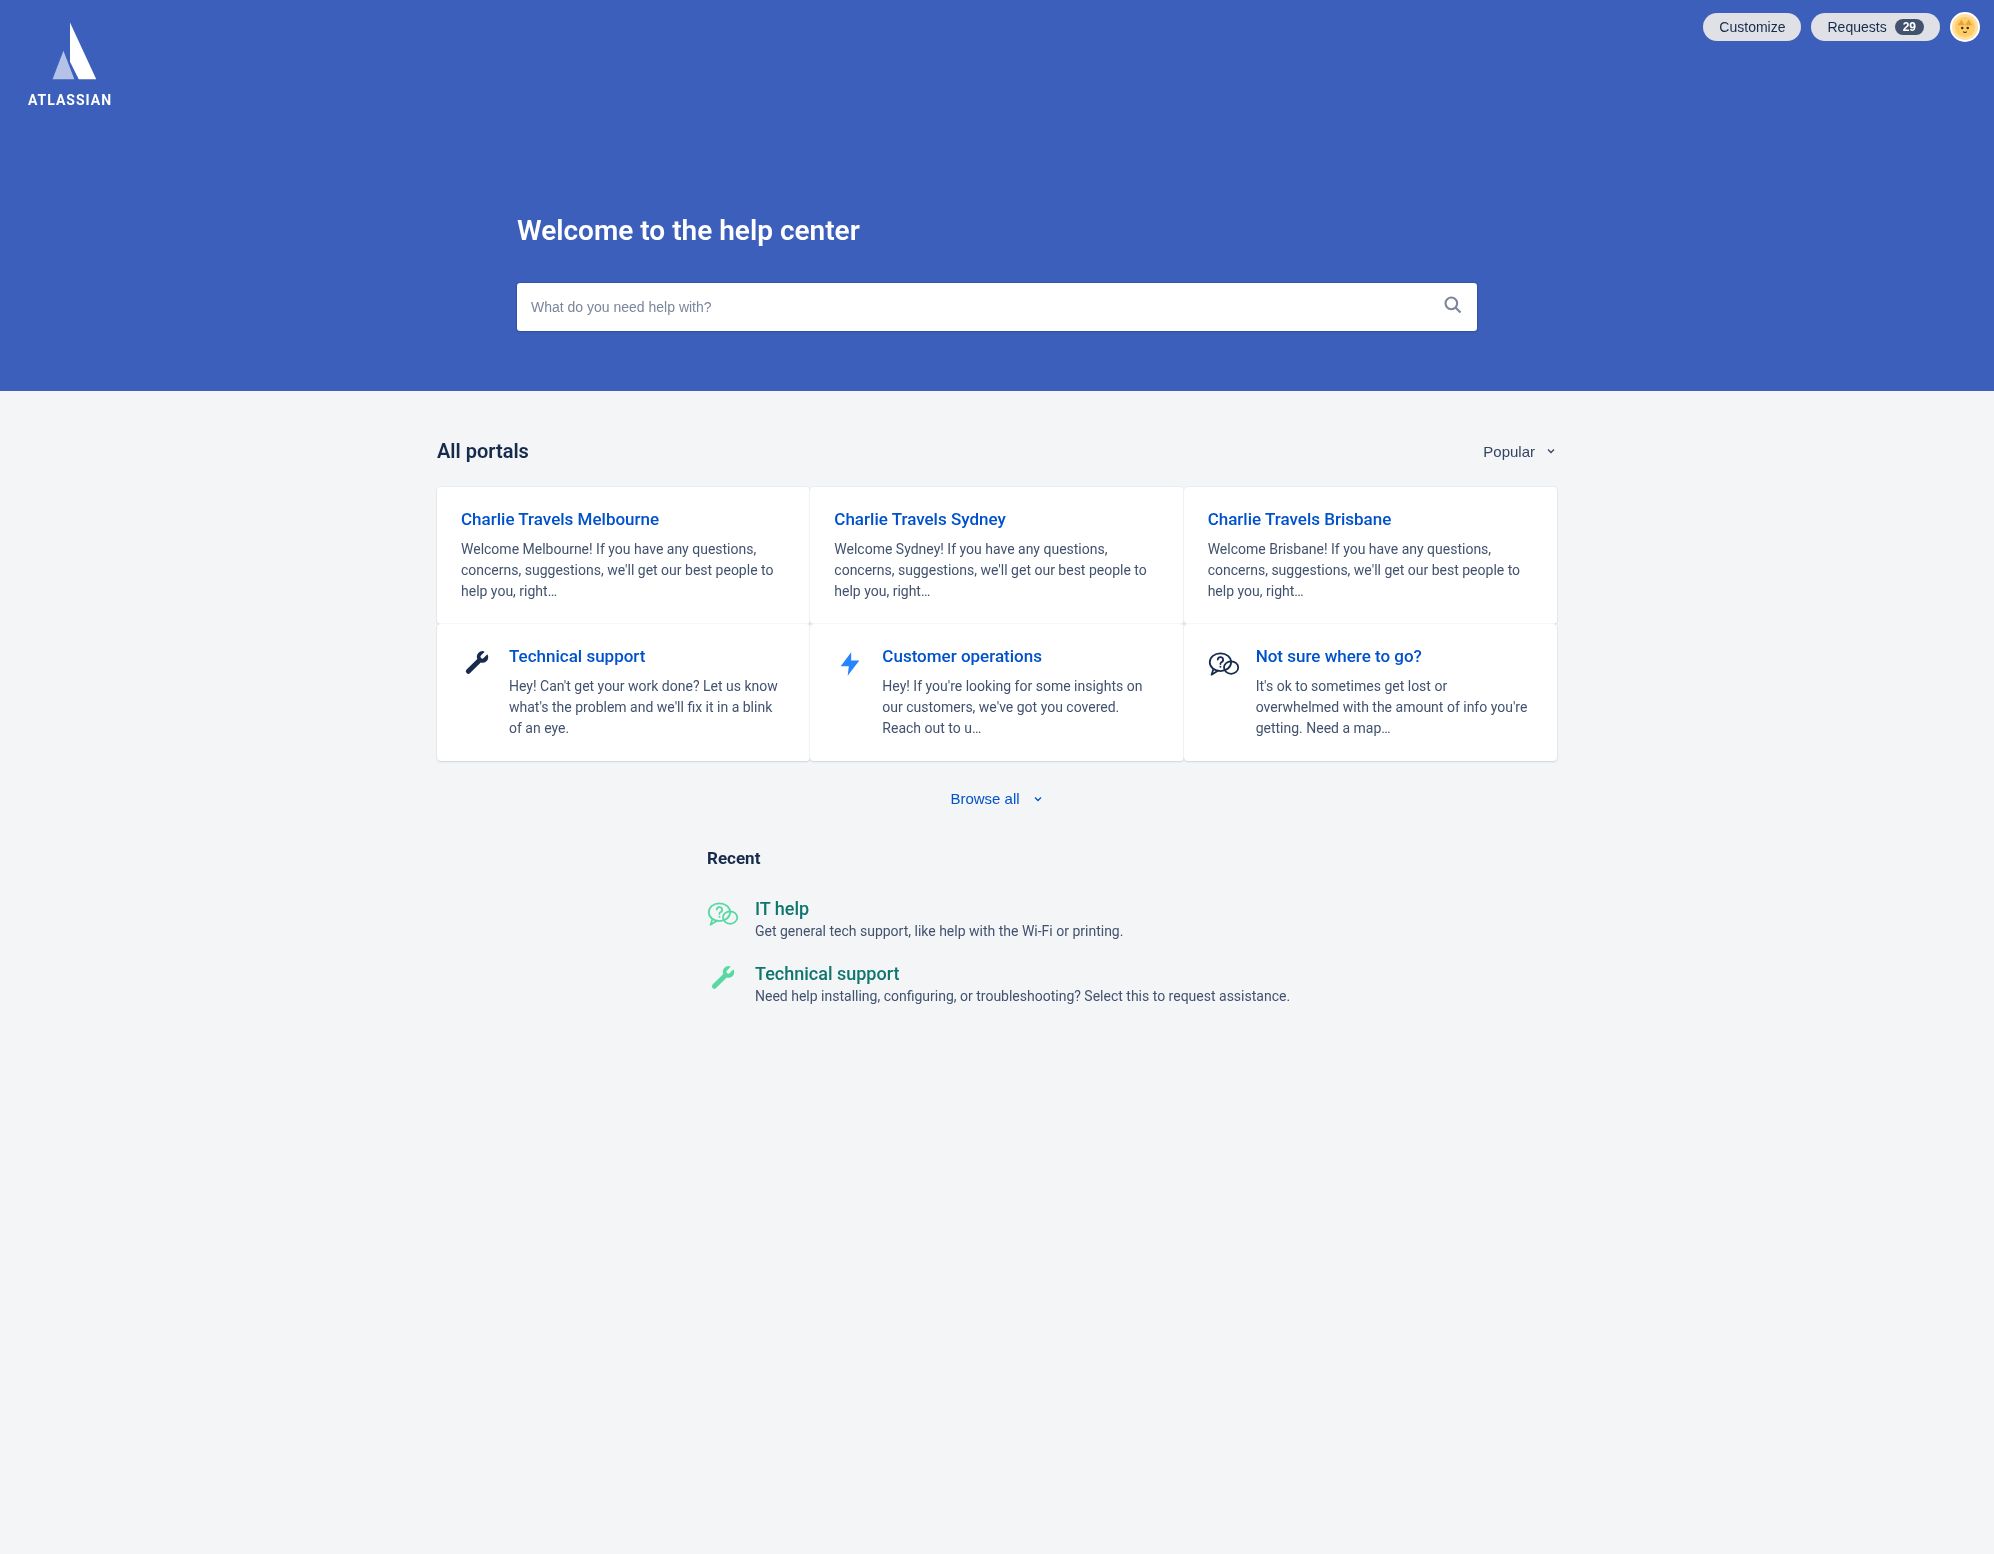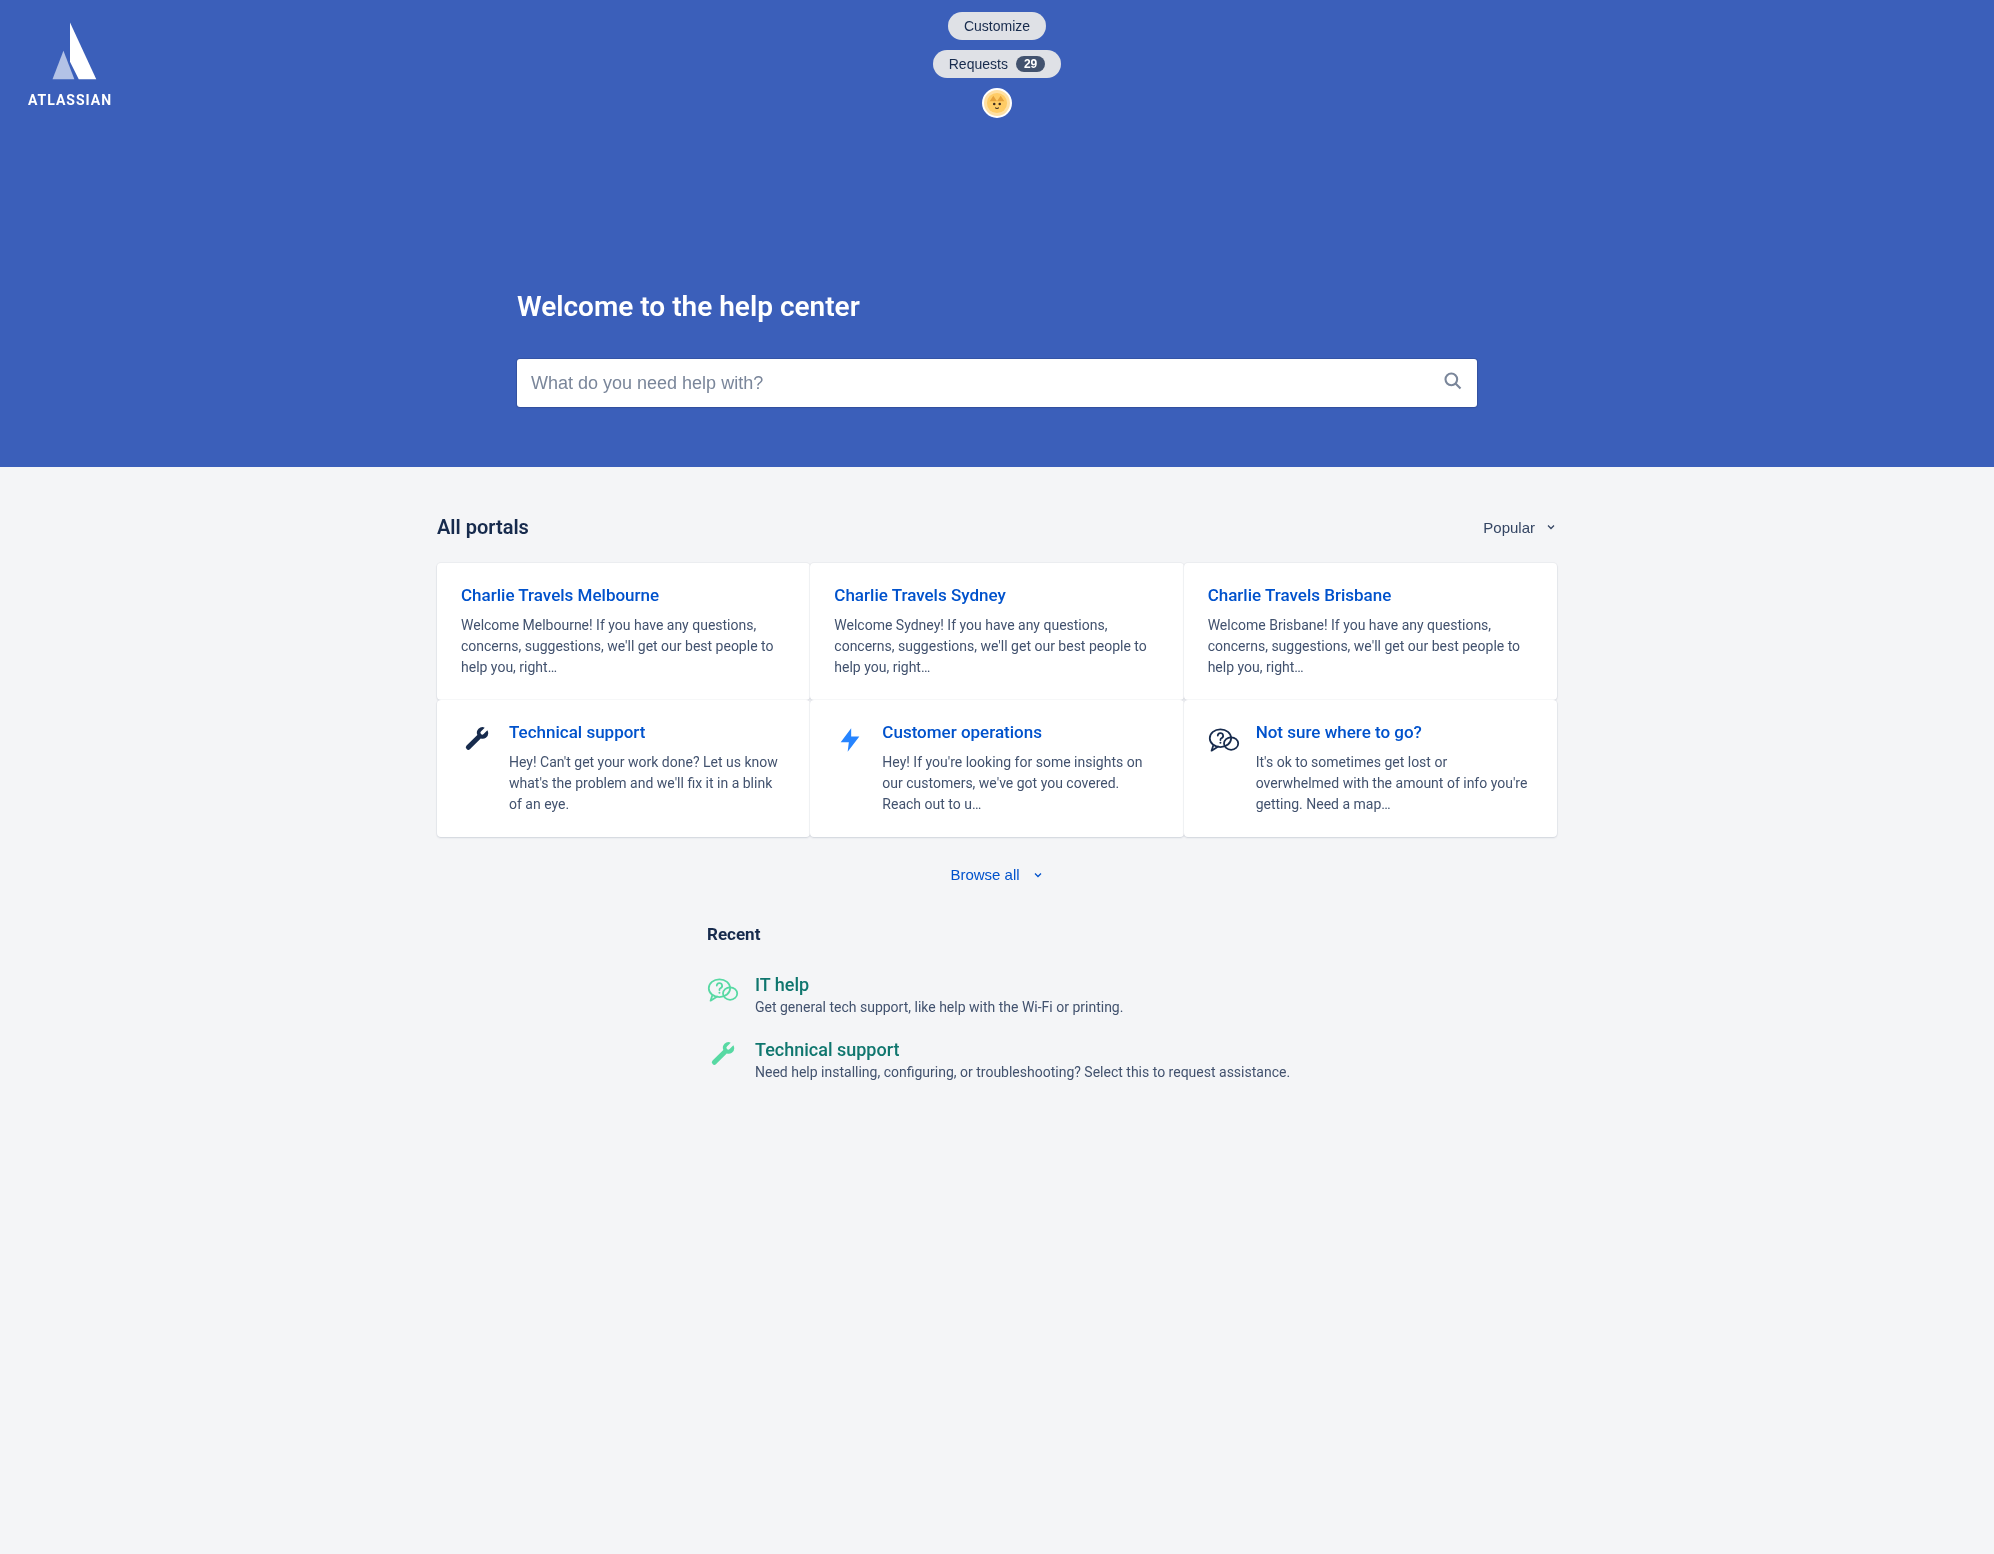--- a/index.html
+++ b/index.html
@@ -12,21 +12,20 @@
     background: #3b5fba;
     position: relative;
     padding-bottom: 60px;
   }
   .topbar {
     display: flex;
     justify-content: flex-end;
     align-items: center;
     padding: 12px 14px;
     gap: 10px;
-    flex-direction: column;
   }
   .pill {
     background: #dfe1e6;
     border-radius: 18px;
     padding: 6px 16px;
     font-size: 14px;
     color: #172b4d;
     display: inline-flex;
     align-items: center;
     gap: 8px;
@@ -78,21 +77,21 @@
     position: relative;
     width: 100%;
     max-width: 960px;
   }
   .search-input {
     width: 100%;
     height: 48px;
     border: none;
     border-radius: 3px;
     padding: 0 48px 0 14px;
-    font-size: 18px;
+    font-size: 14px;
     color: #172b4d;
     outline: none;
     box-shadow: 0 0 0 1px rgba(0,0,0,0.1), 0 1px 3px rgba(0,0,0,0.08);
   }
   .search-input::placeholder { color: #7a869a; }
   .search-icon {
     position: absolute;
     right: 14px;
     top: 50%;
     transform: translateY(-50%);

